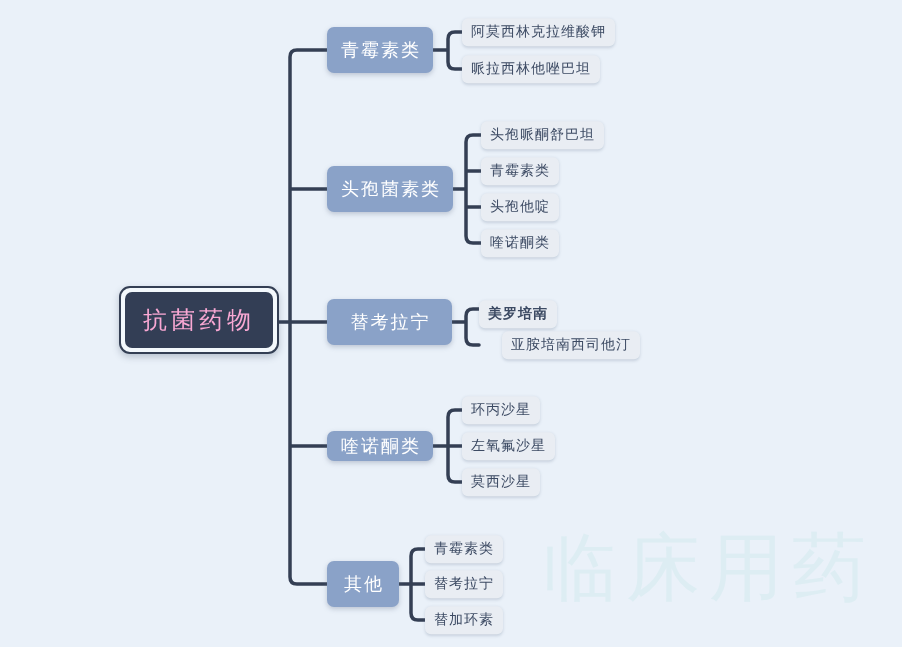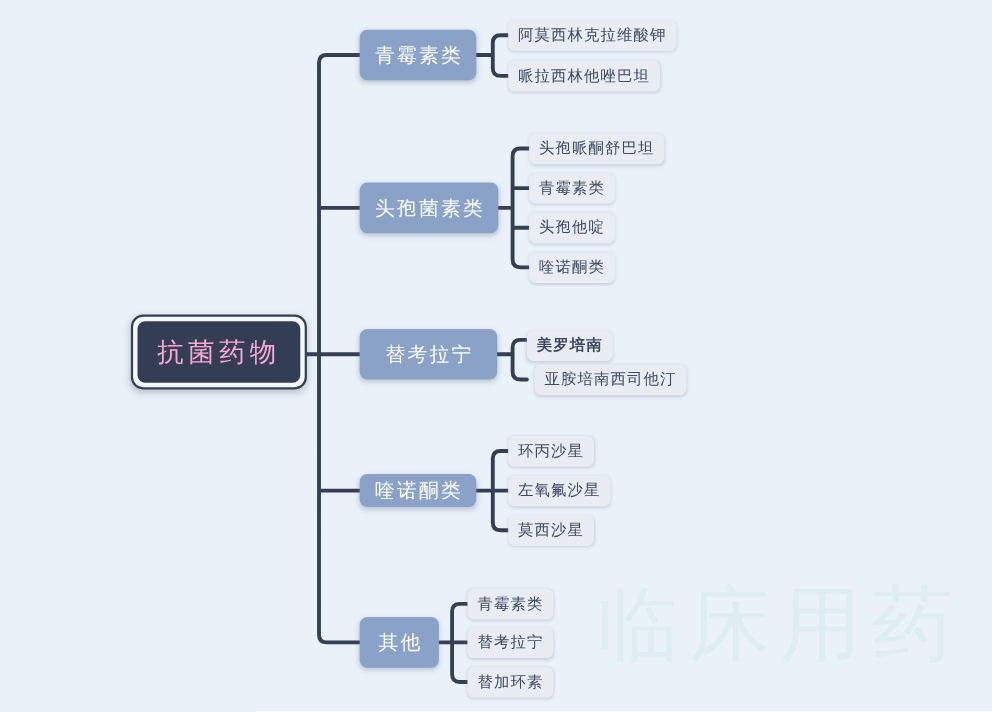--- a/index.html
+++ b/index.html
@@ -58,21 +58,21 @@
 <div class="cat" style="left: 327px; top: 50px; width: 106px; height: 46px;">青霉素类</div>
     <div class="leaf" style="left: 462px; top: 69px;">哌拉西林他唑巴坦</div>
     <div class="leaf" style="left: 462px; top: 32px;">阿莫西林克拉维酸钾</div>
     <div class="cat" style="left: 327px; top: 189px; width: 126px; height: 46px;">头孢菌素类</div>
     <div class="leaf" style="left: 481px; top: 135px;">头孢哌酮舒巴坦</div>
     <div class="leaf" style="left: 481px; top: 171px;">青霉素类</div>
     <div class="leaf" style="left: 481px; top: 207px;">头孢他啶</div>
     <div class="leaf" style="left: 481px; top: 243px;">喹诺酮类</div>
     <div class="cat" style="left: 327px; top: 322px; width: 125px; height: 46px;">替考拉宁</div>
     <div class="leaf" style="left: 479px; top: 314px; font-weight: bold;">美罗培南</div>
-    <div class="leaf" style="left: 486px; top: 345px;">亚胺培南西司他汀</div>
+    <div class="leaf" style="left: 502px; top: 345px;">亚胺培南西司他汀</div>
     <div class="cat" style="left: 327px; top: 446px; width: 106px; height: 30px;">喹诺酮类</div>
     <div class="leaf" style="left: 462px; top: 410px; text-align: center;">环丙沙星</div>
     <div class="leaf" style="left: 462px; top: 446px;">左氧氟沙星</div>
     <div class="leaf" style="left: 462px; top: 482px;">莫西沙星</div>
     <div class="cat" style="left: 327px; top: 584px; width: 72px; height: 46px;">其他</div>
     <div class="leaf" style="left: 425px; top: 549px;">青霉素类</div>
     <div class="leaf" style="left: 425px; top: 584px;">替考拉宁</div>
     <div class="leaf" style="left: 425px; top: 620px;">替加环素</div>
   </div>
 

